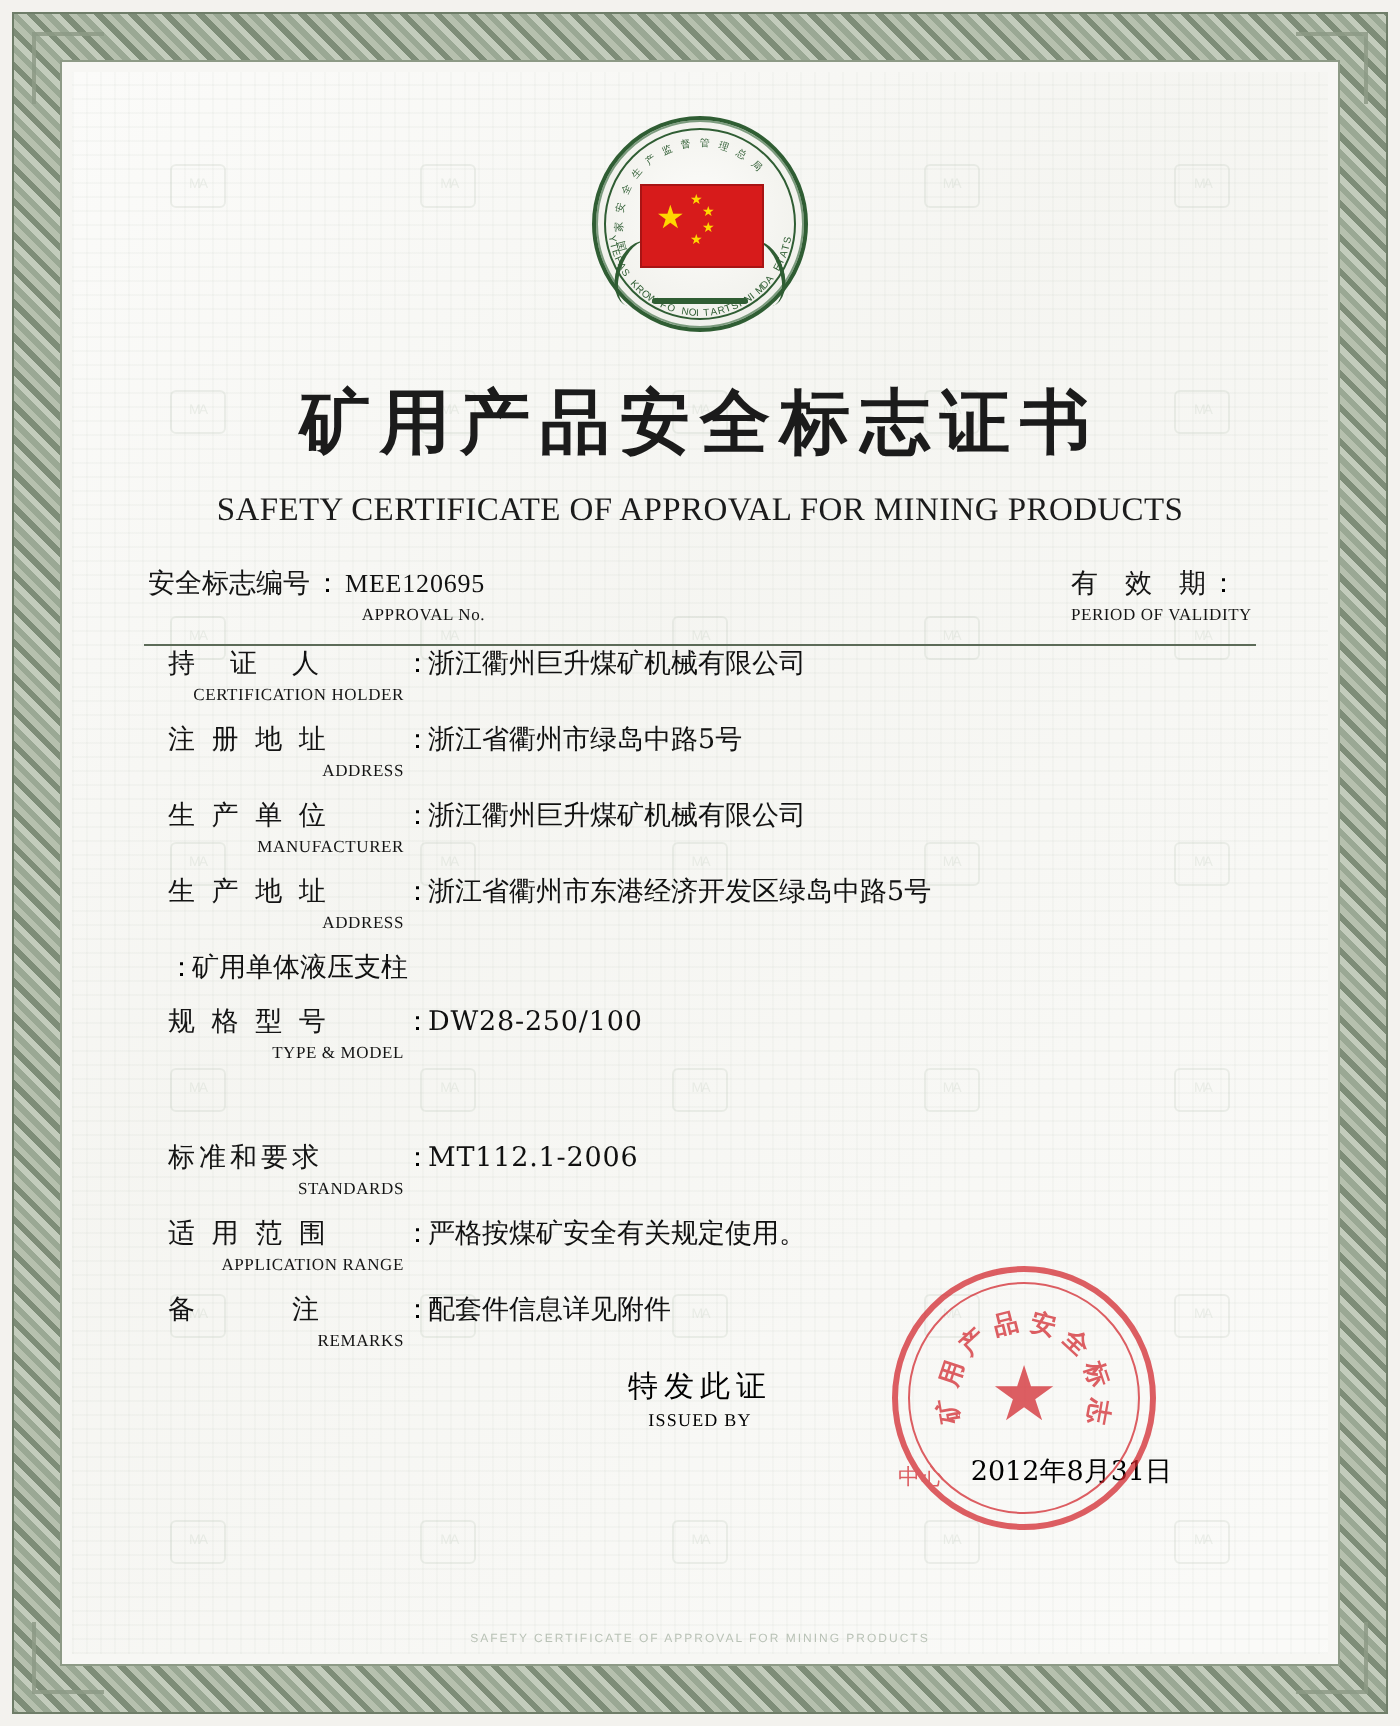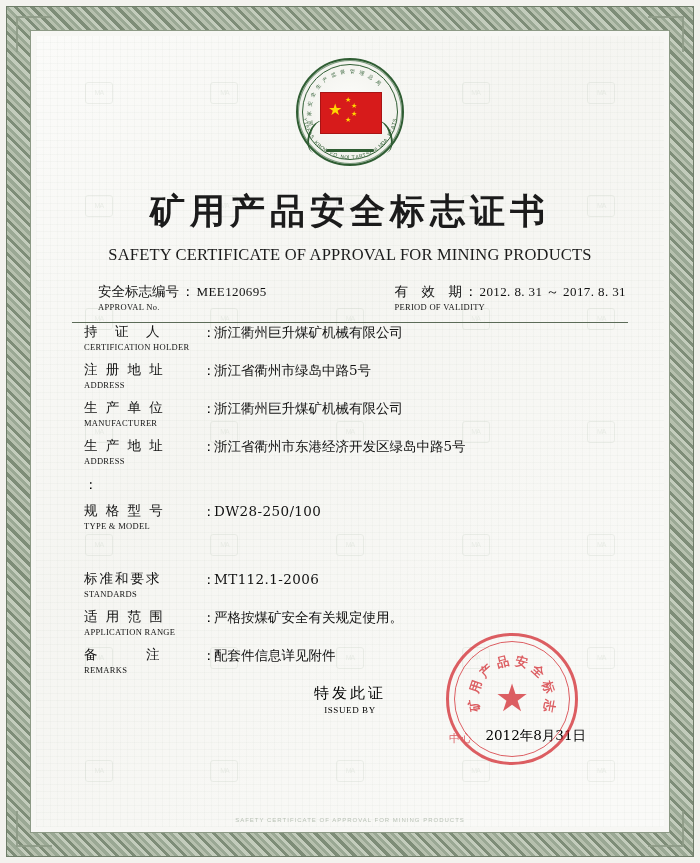--- a/index.html
+++ b/index.html
@@ -195,36 +195,36 @@
     margin-top: 10px;
     font-family: "Liberation Serif", serif;
   }
 
   .divider-row {
     margin-top: 18px;
     display: flex;
     align-items: flex-start;
     justify-content: space-between;
     padding: 0 4px;
-    margin-left: 24px;
   }
   .field-pair { display: flex; flex-direction: column; }
   .field-line { display: flex; align-items: baseline; }
   .lbl-cn {
     font-size: 13.5px;
     color: #141414;
     font-family: "DejaVu Serif", serif;
     white-space: nowrap;
   }
   .lbl-en {
     font-size: 8.5px;
     color: #141414;
     letter-spacing: 0.3px;
     font-family: "Liberation Serif", serif;
     margin-top: 1px;
+    text-align: right;
   }
   .colon { font-size: 13.5px; padding: 0 2px; }
   .val {
     font-size: 13.5px;
     color: #111;
     font-family: "DejaVu Serif", serif;
     white-space: nowrap;
   }
   .val-mono {
     font-size: 13px;
@@ -565,21 +565,20 @@
             <span class="colon">：</span>
             <span class="val val-mono">MEE120695</span>
           </div>
           <span class="lbl-en">APPROVAL No.</span>
         </div>
 
         <div class="field-pair">
           <div class="field-line">
             <span class="lbl-cn">有　效　期</span>
             <span class="colon">：</span>
-            <span class="val val-mono">2012. 8. 31 ～ 2017. 8. 31</span>
           </div>
           <span class="lbl-en">PERIOD OF VALIDITY</span>
         </div>
       </div>
 
       <hr class="hr">
 
       <div class="rows">
 
         <div class="row">
@@ -613,20 +612,21 @@
           <div class="labelbox">
             <span class="lbl-cn">生 产 地 址</span>
             <span class="lbl-en">ADDRESS</span>
           </div>
           <div class="colonbox">：</div>
           <div class="valbox">浙江省衢州市东港经济开发区绿岛中路5号</div>
         </div>
 
         <div class="row">
           <div class="colonbox">：</div>
+          <div class="valbox">矿用单体液压支柱</div>
         </div>
 
         <div class="row">
           <div class="labelbox">
             <span class="lbl-cn">规 格 型 号</span>
             <span class="lbl-en">TYPE &amp; MODEL</span>
           </div>
           <div class="colonbox">：</div>
           <div class="valbox val-mono">DW28-250/100</div>
         </div>

